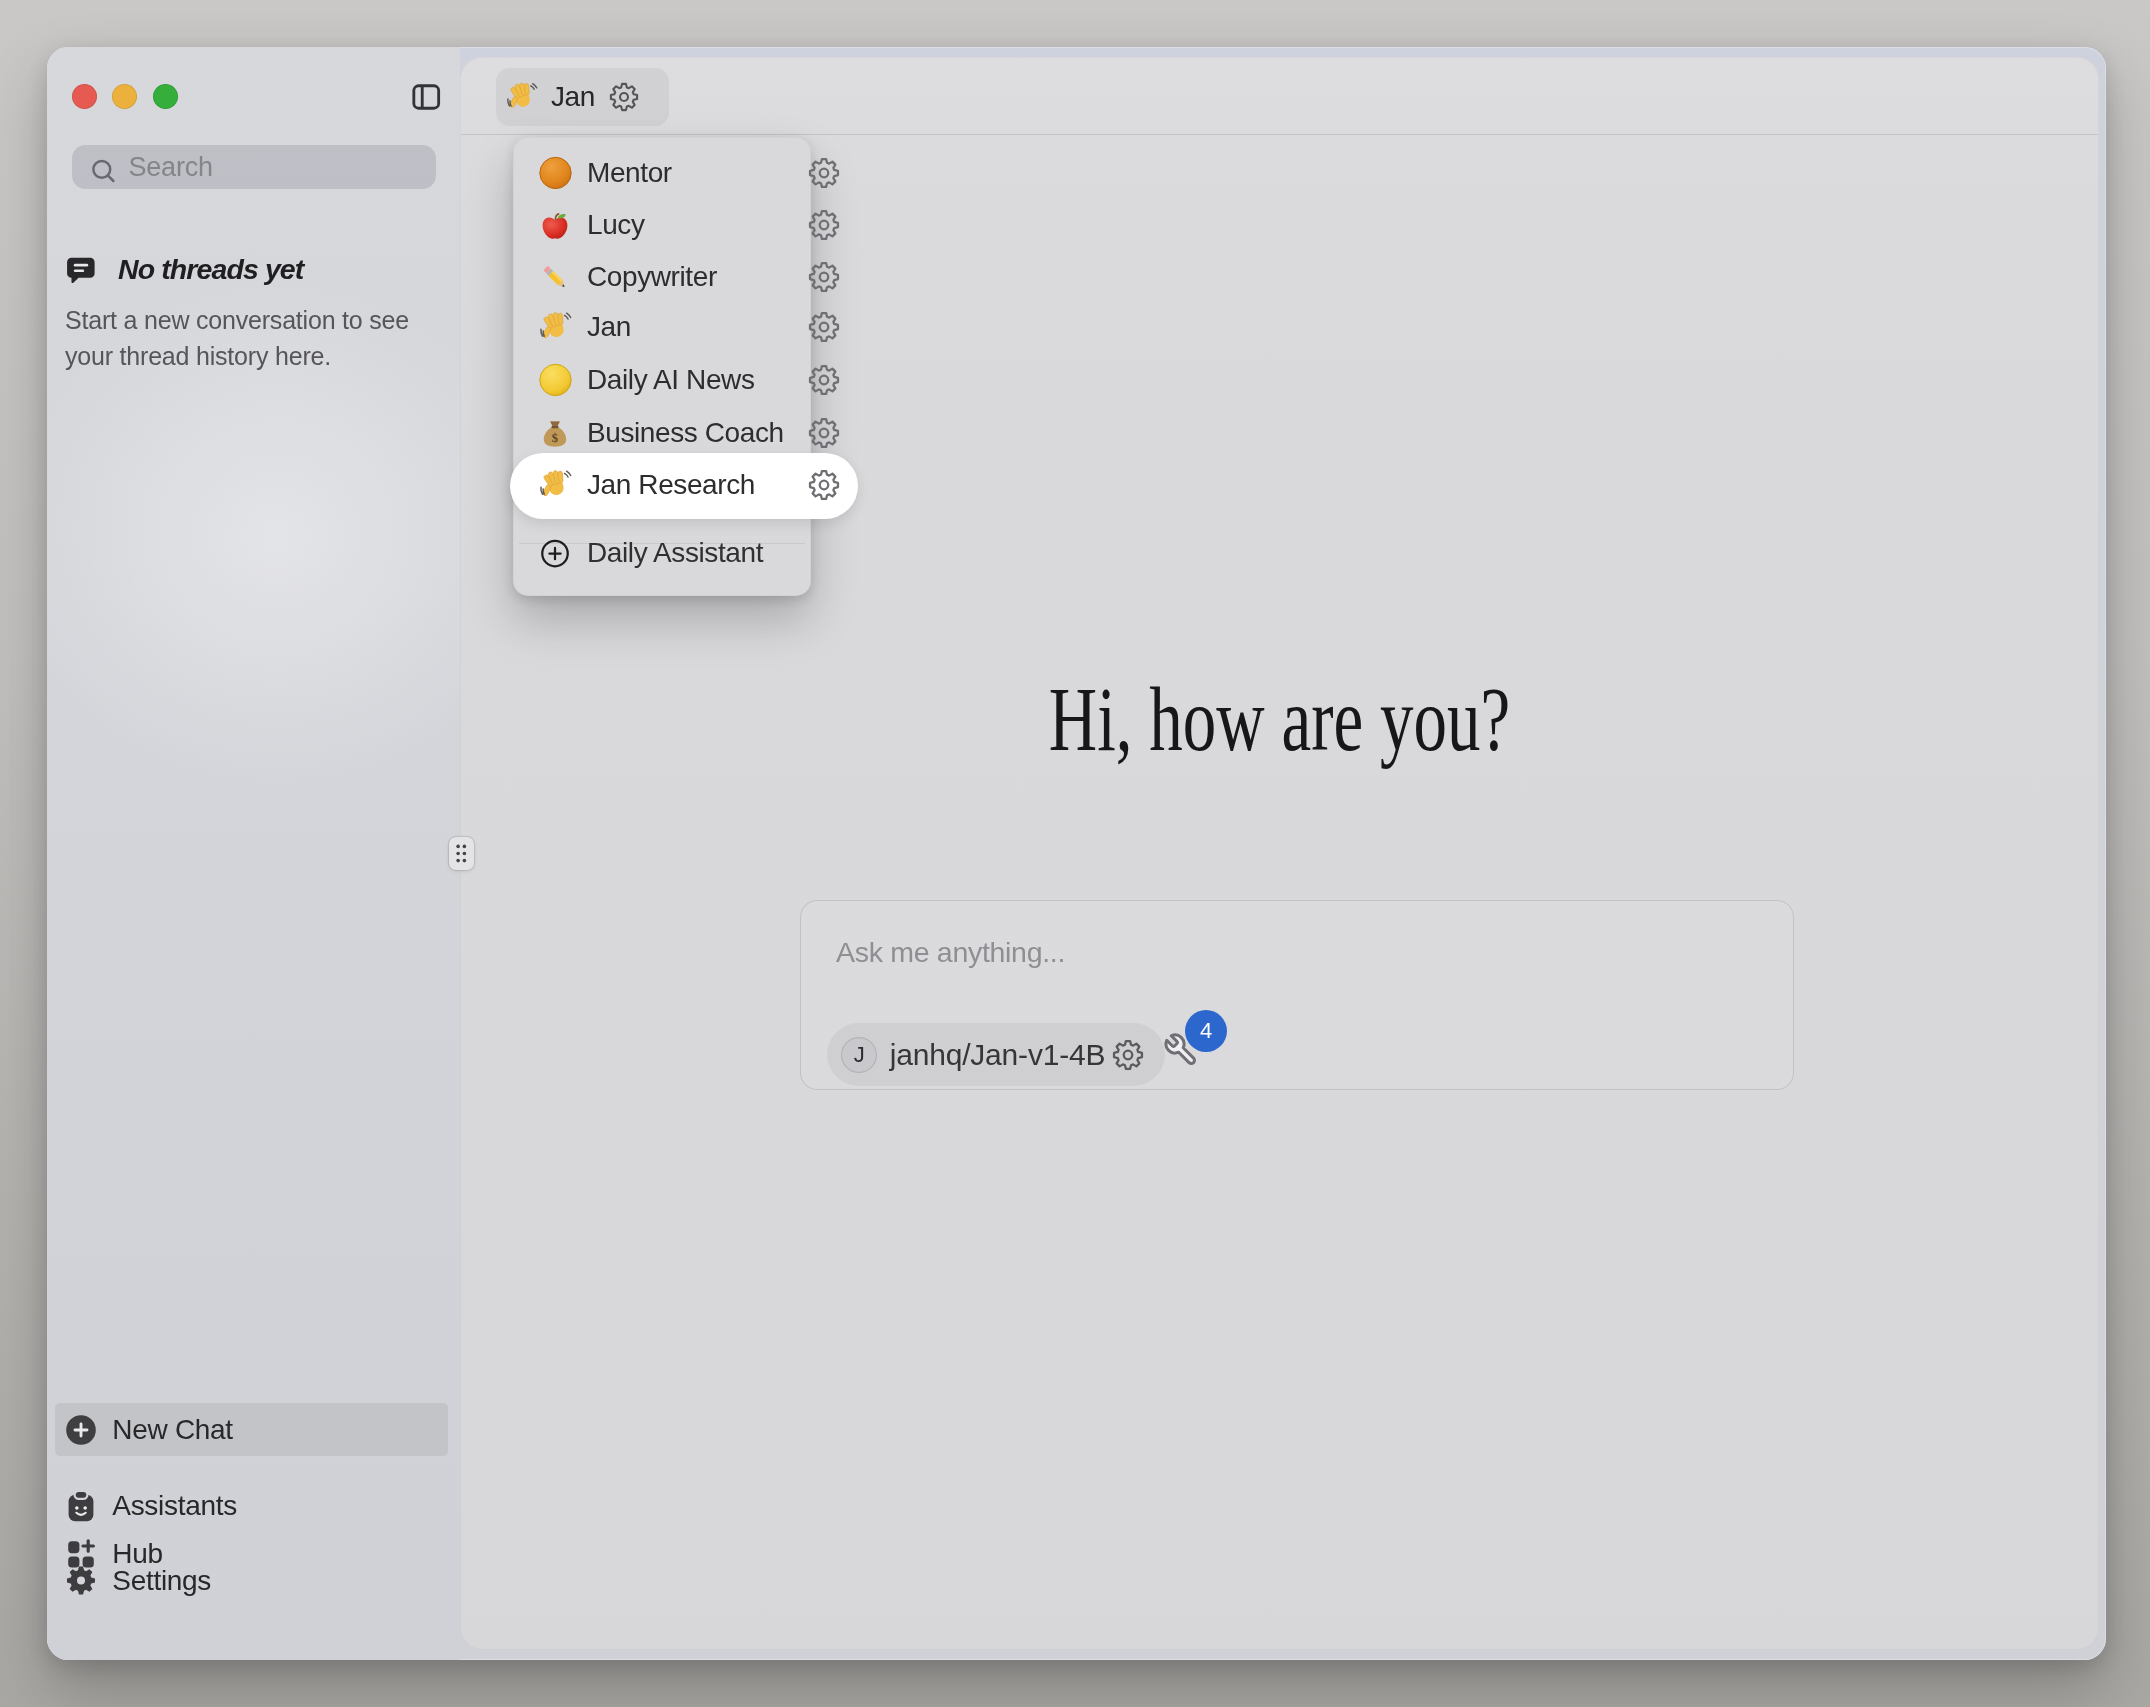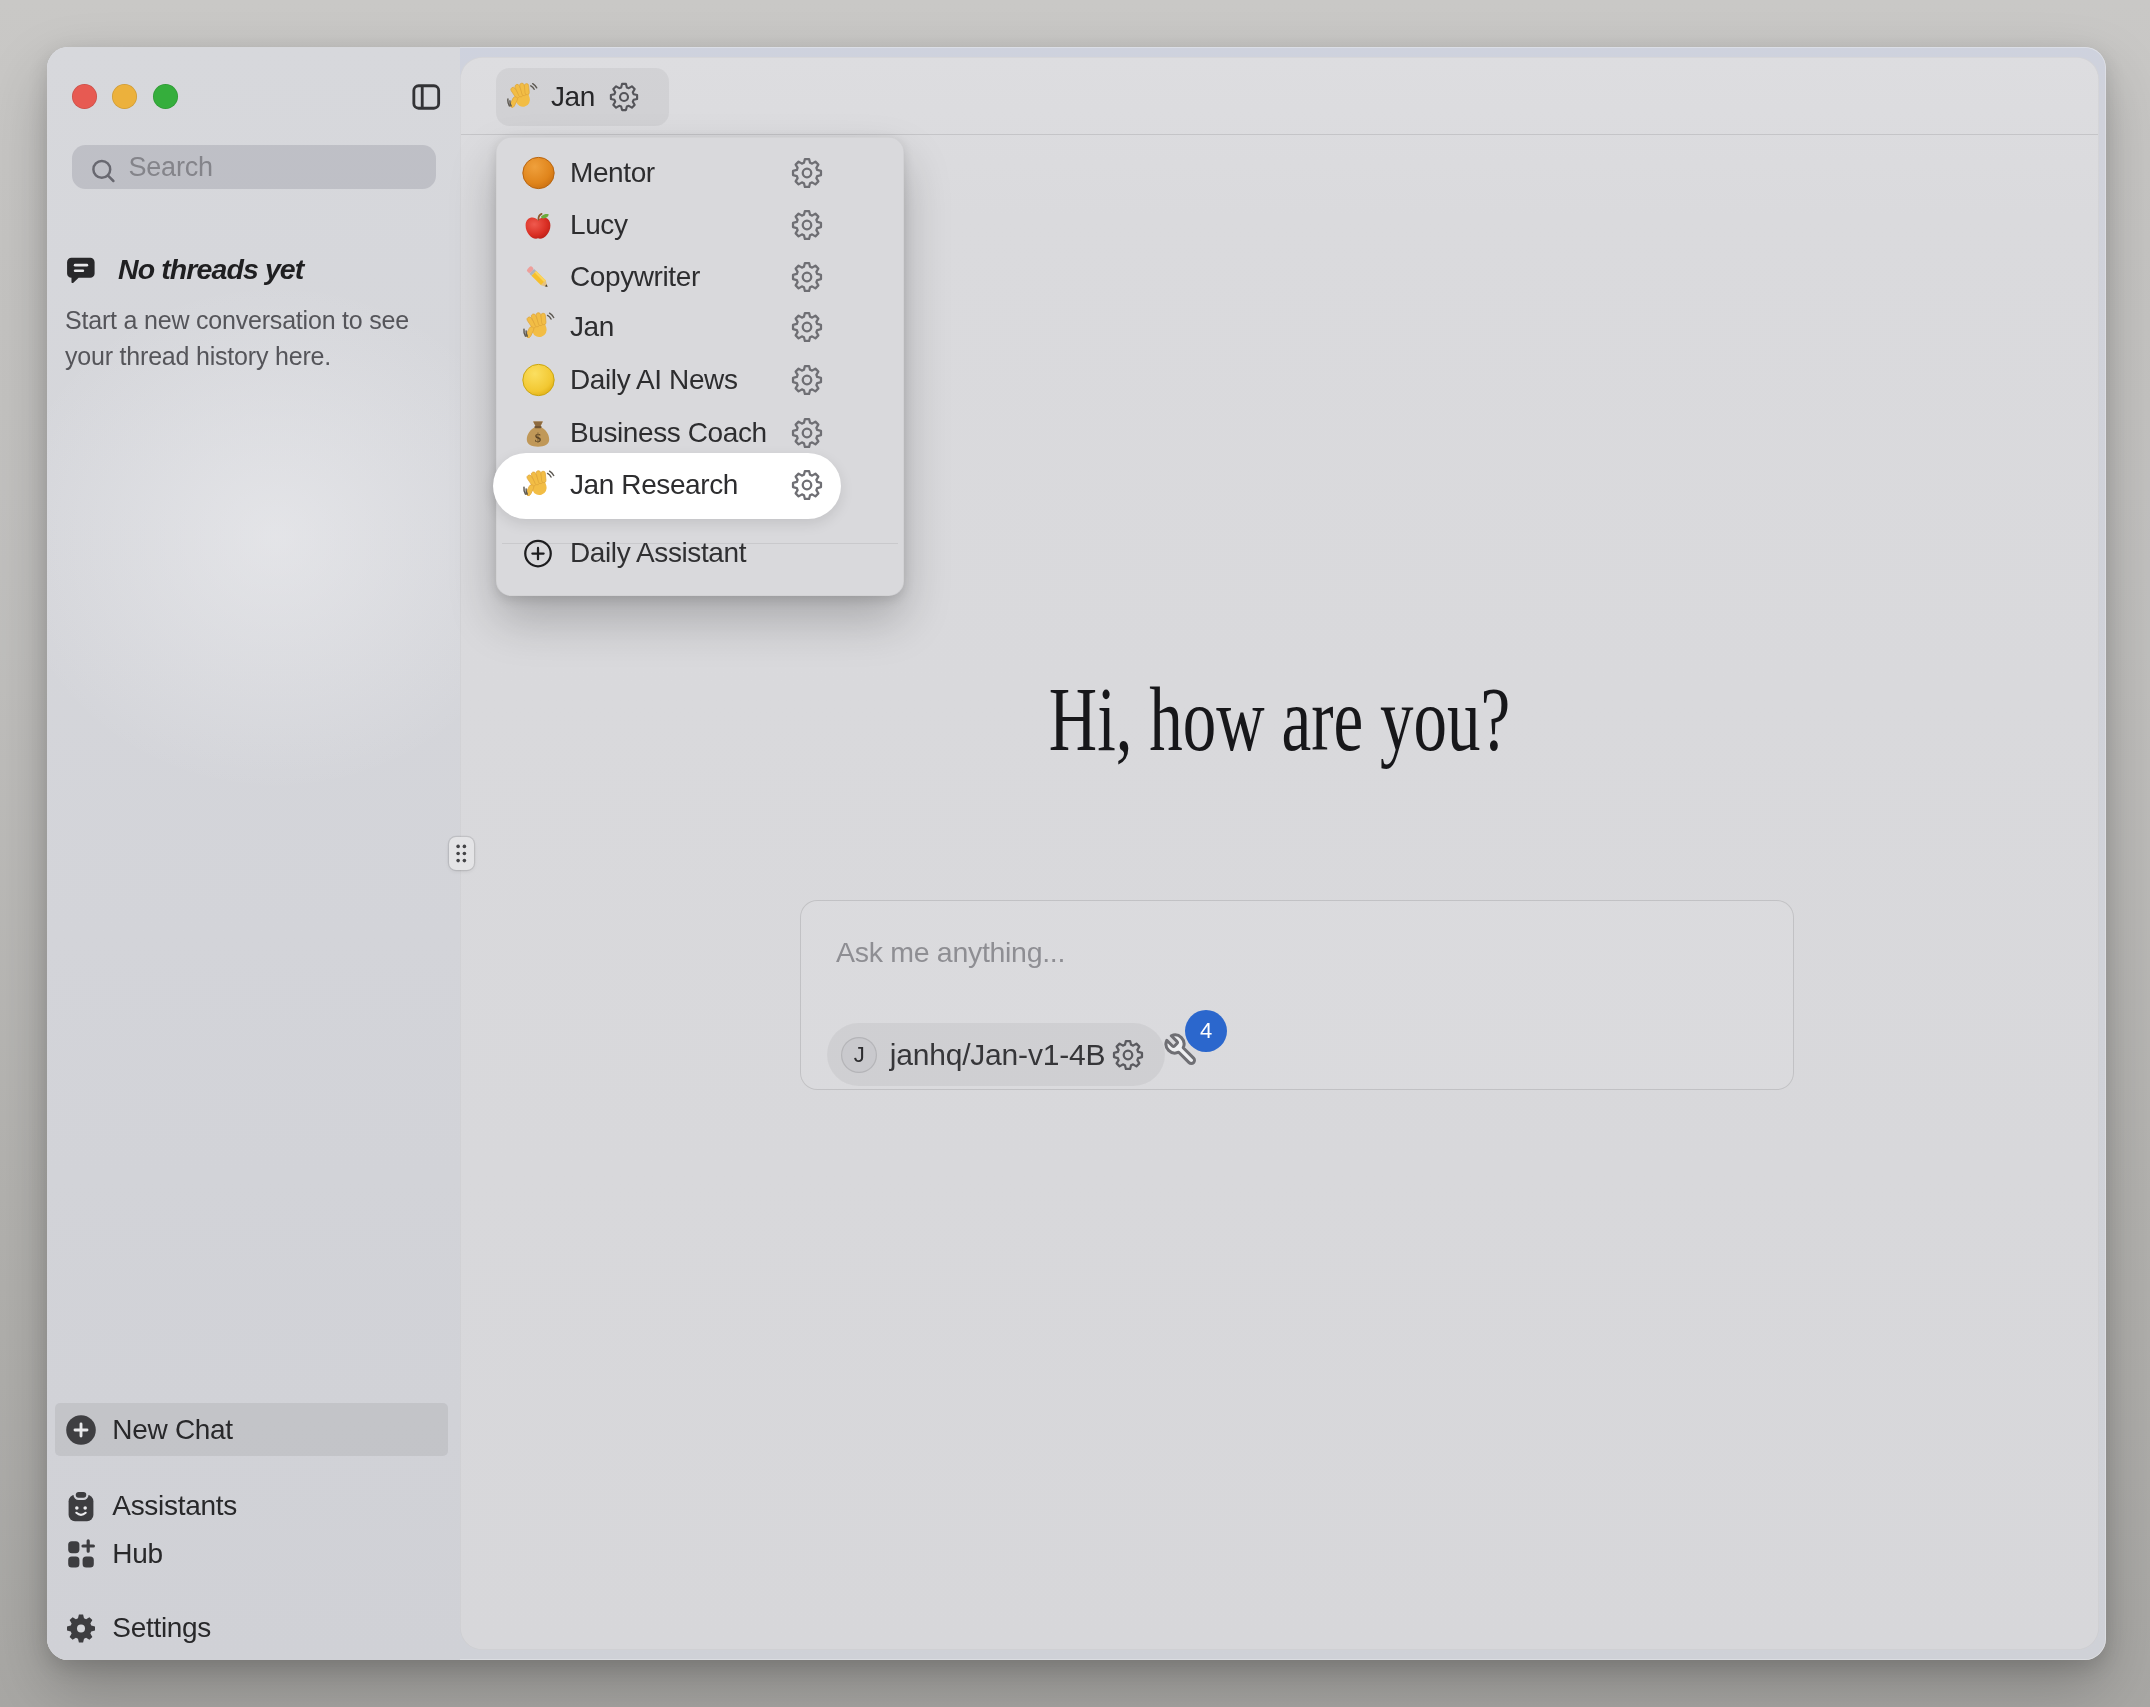--- a/index.html
+++ b/index.html
@@ -60,21 +60,21 @@
 
 .hbtn {
   position:absolute; left:36px; top:11px; width:173px; height:58px; border-radius:13.4px;
   background:rgba(0,0,0,0.047);
   display:flex; align-items:center;
 }
 .hbtn .name { font-size:28px; color:#272729; font-weight:500; margin-left:12.6px; letter-spacing:-0.3px;}
 
 
 .menu {
-  position:absolute; left:36px; top:80px; width:408px; height:459px; border-radius:15px;
+  position:absolute; left:53px; top:80px; width:298px; height:459px; border-radius:15px;
   background:#d9d9dc;
   box-shadow:0 24px 47px rgba(0,0,0,0.22), 0 3.2px 11px rgba(0,0,0,0.12), inset 0 0 0 0.8px rgba(0,0,0,0.04);
 }
 .mi { position:absolute; left:0; width:100%; height:52px; }
 .mi .em { position:absolute; left:24.5px; top:50%; transform:translateY(-50%); width:35px; height:35px; display:flex; align-items:center; justify-content:center;}
 .mi .tx { position:absolute; left:74px; top:50%; transform:translateY(-50%); font-size:28px; color:#2d2d2f; white-space:nowrap; letter-spacing:-0.4px;}
 .mi .gear { position:absolute; left:311px; top:50%; transform:translate(-50%,-50%); }
 .pill {
   position:absolute; left:-3.2px; top:316px; width:348px; height:66px; border-radius:33px;
   background:#ffffff; box-shadow:0 4.7px 14.2px rgba(0,0,0,0.10);
@@ -148,21 +148,21 @@
       <div class="ic">
           <svg width="32" height="32" viewBox="0 0 40 40">
             <rect x="4" y="4" width="14" height="15" rx="4.5" fill="#3d3d40"></rect>
             <rect x="4" y="23" width="14" height="14" rx="4.5" fill="#3d3d40"></rect>
             <rect x="22" y="23" width="14" height="14" rx="4.5" fill="#3d3d40"></rect>
             <path d="M29 3.5 v13 M22.5 10 h13" stroke="#3d3d40" stroke-width="4" stroke-linecap="round"></path>
           </svg>
         </div>
       <div class="lb">Hub</div>
     </div>
-    <div class="navrow" style="top:1544px;align-items:flex-end;">
+    <div class="navrow" style="top:1507px;">
       <div class="ic">
           <svg width="33" height="33" viewBox="0 0 24 24">
             <path d="M9.73 4.33 L10.43 1.52 L13.57 1.52 L14.27 4.33 L15.82 4.97 L18.31 3.48 L20.52 5.69 L19.03 8.18 L19.67 9.73 L22.48 10.43 L22.48 13.57 L19.67 14.27 L19.03 15.82 L20.52 18.31 L18.31 20.52 L15.82 19.03 L14.27 19.67 L13.57 22.48 L10.43 22.48 L9.73 19.67 L8.18 19.03 L5.69 20.52 L3.48 18.31 L4.97 15.82 L4.33 14.27 L1.52 13.57 L1.52 10.43 L4.33 9.73 L4.97 8.18 L3.48 5.69 L5.69 3.48 L8.18 4.97 Z" fill="#3d3d40"></path>
             <circle cx="12" cy="12" r="3" fill="#d4d5d9"></circle>
           </svg>
         </div>
       <div class="lb">Settings</div>
     </div>
     <svg style="position:absolute; left:365px; top:37px;" width="28.5" height="26" viewBox="0 0 24 22">
         <rect x="1.5" y="1.5" width="21" height="19" rx="4" fill="none" stroke="#333336" stroke-width="2.4"></rect>

